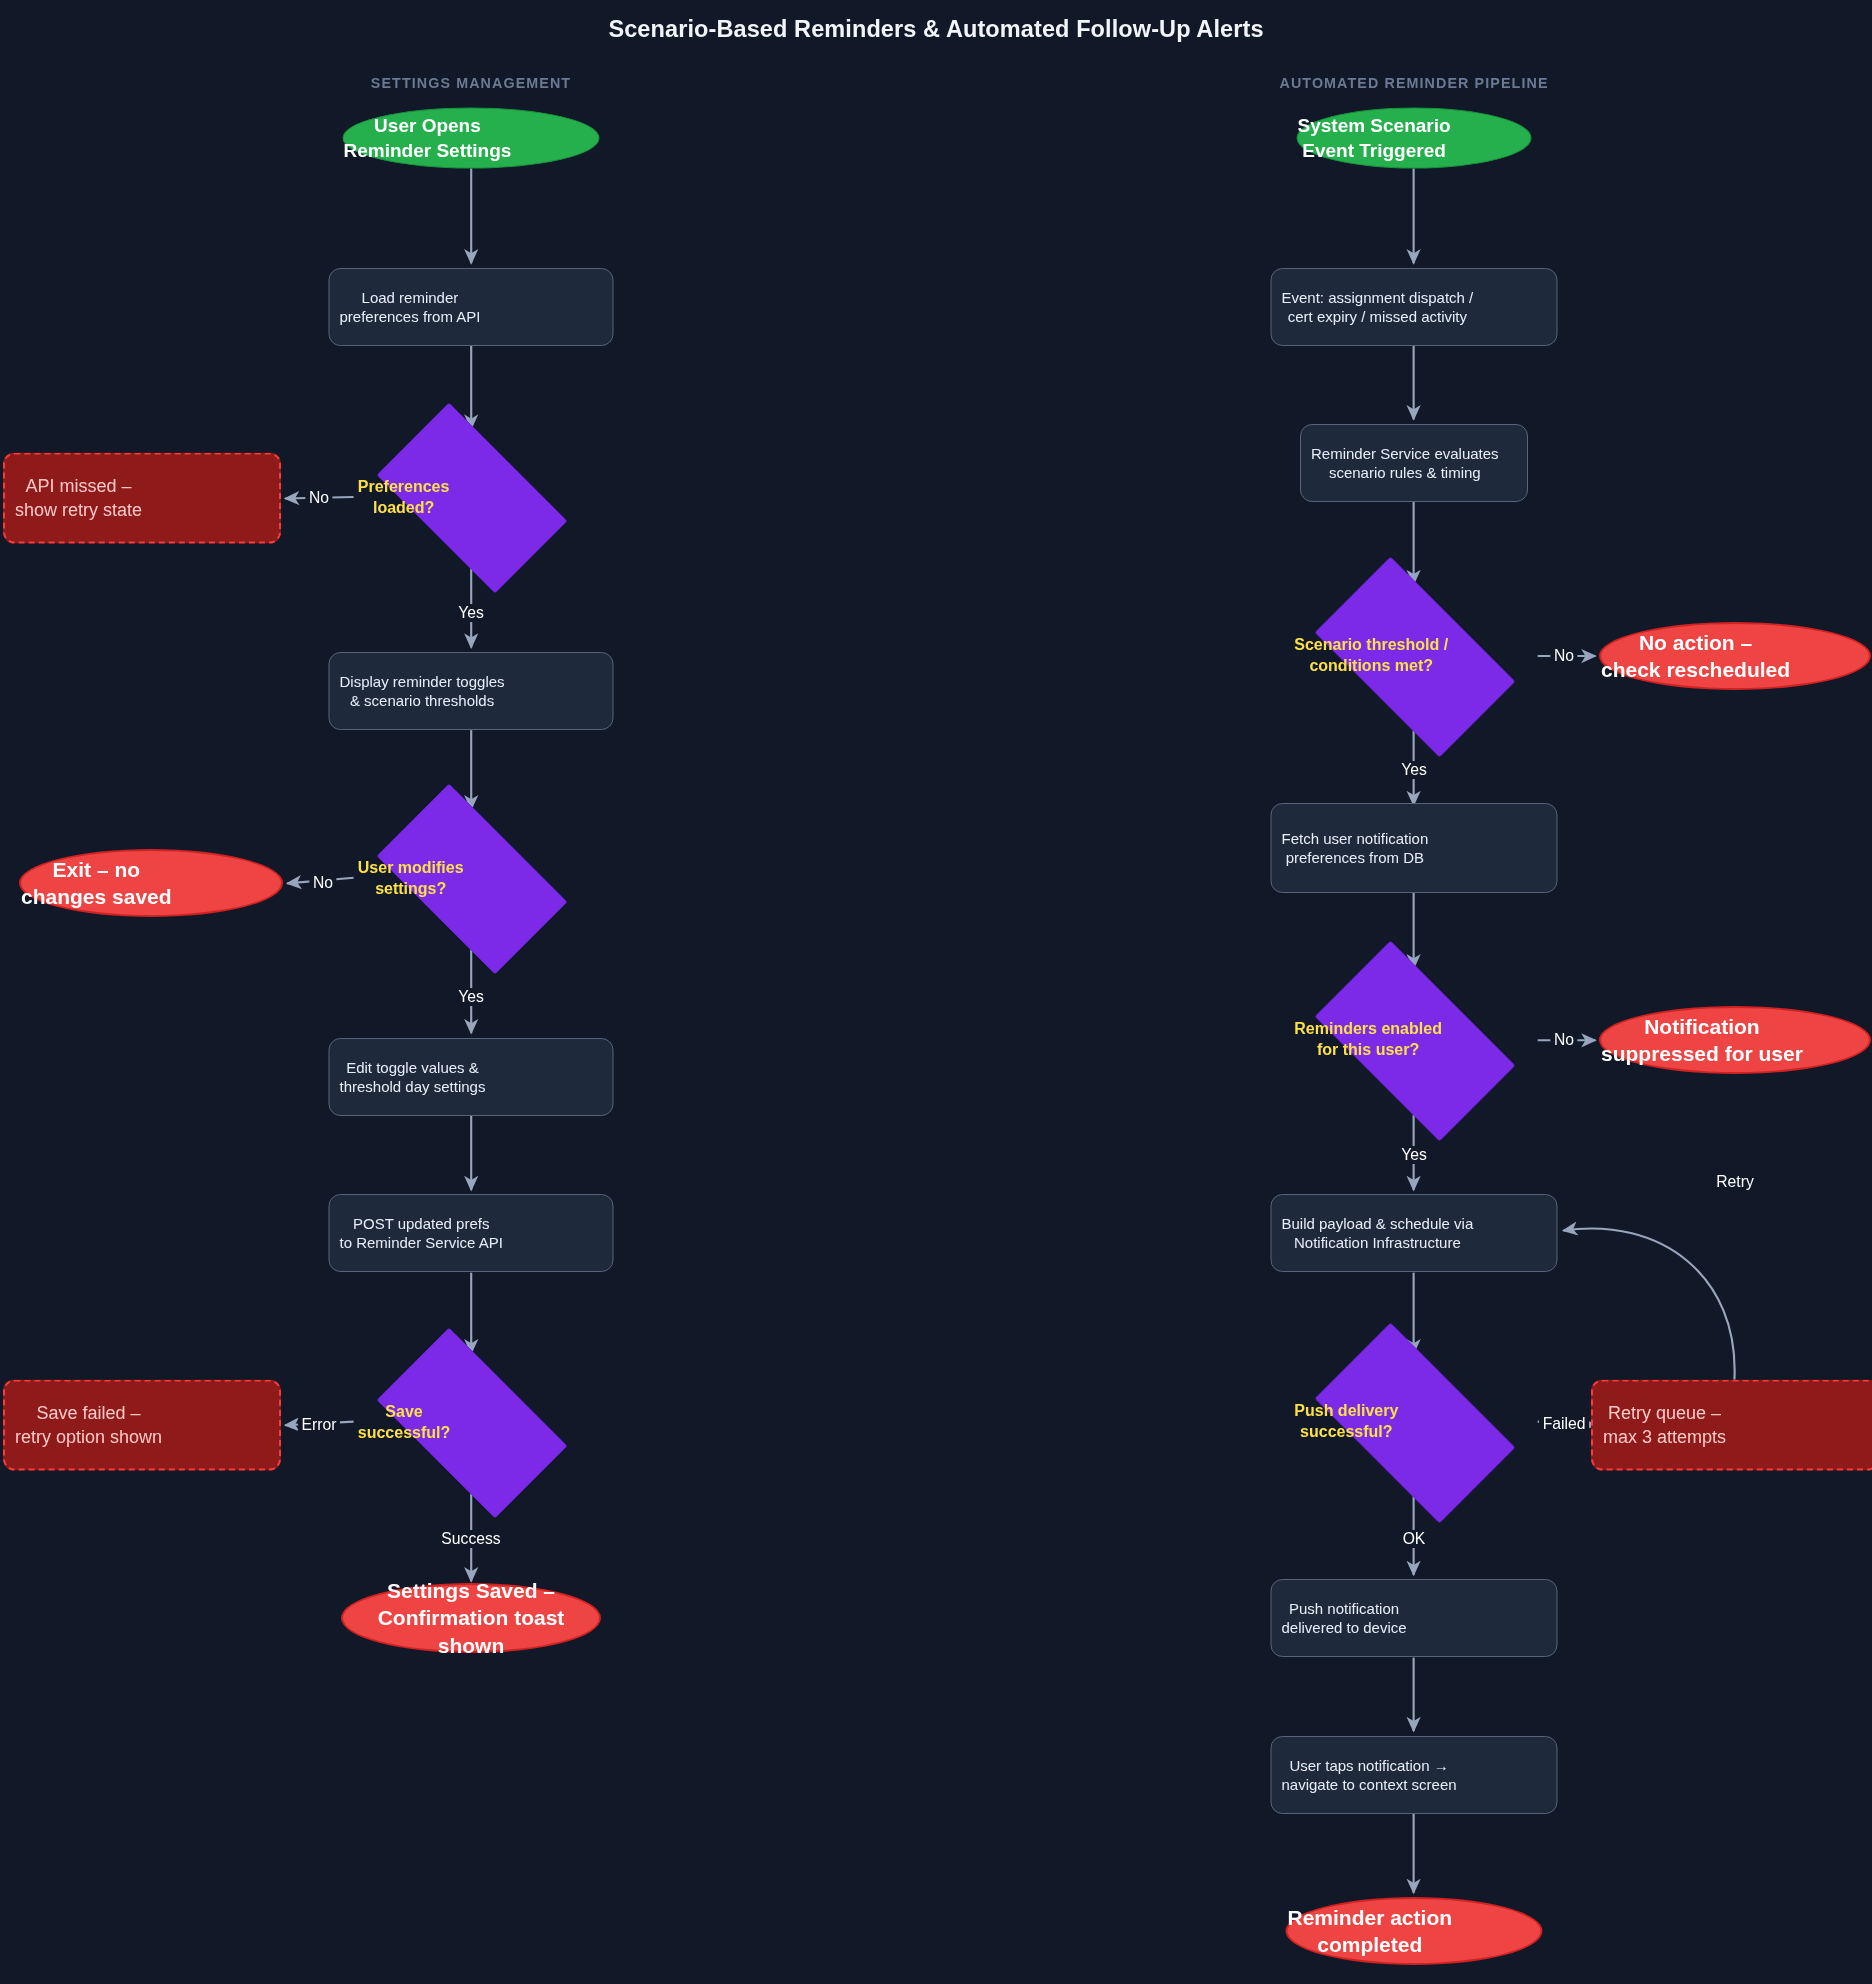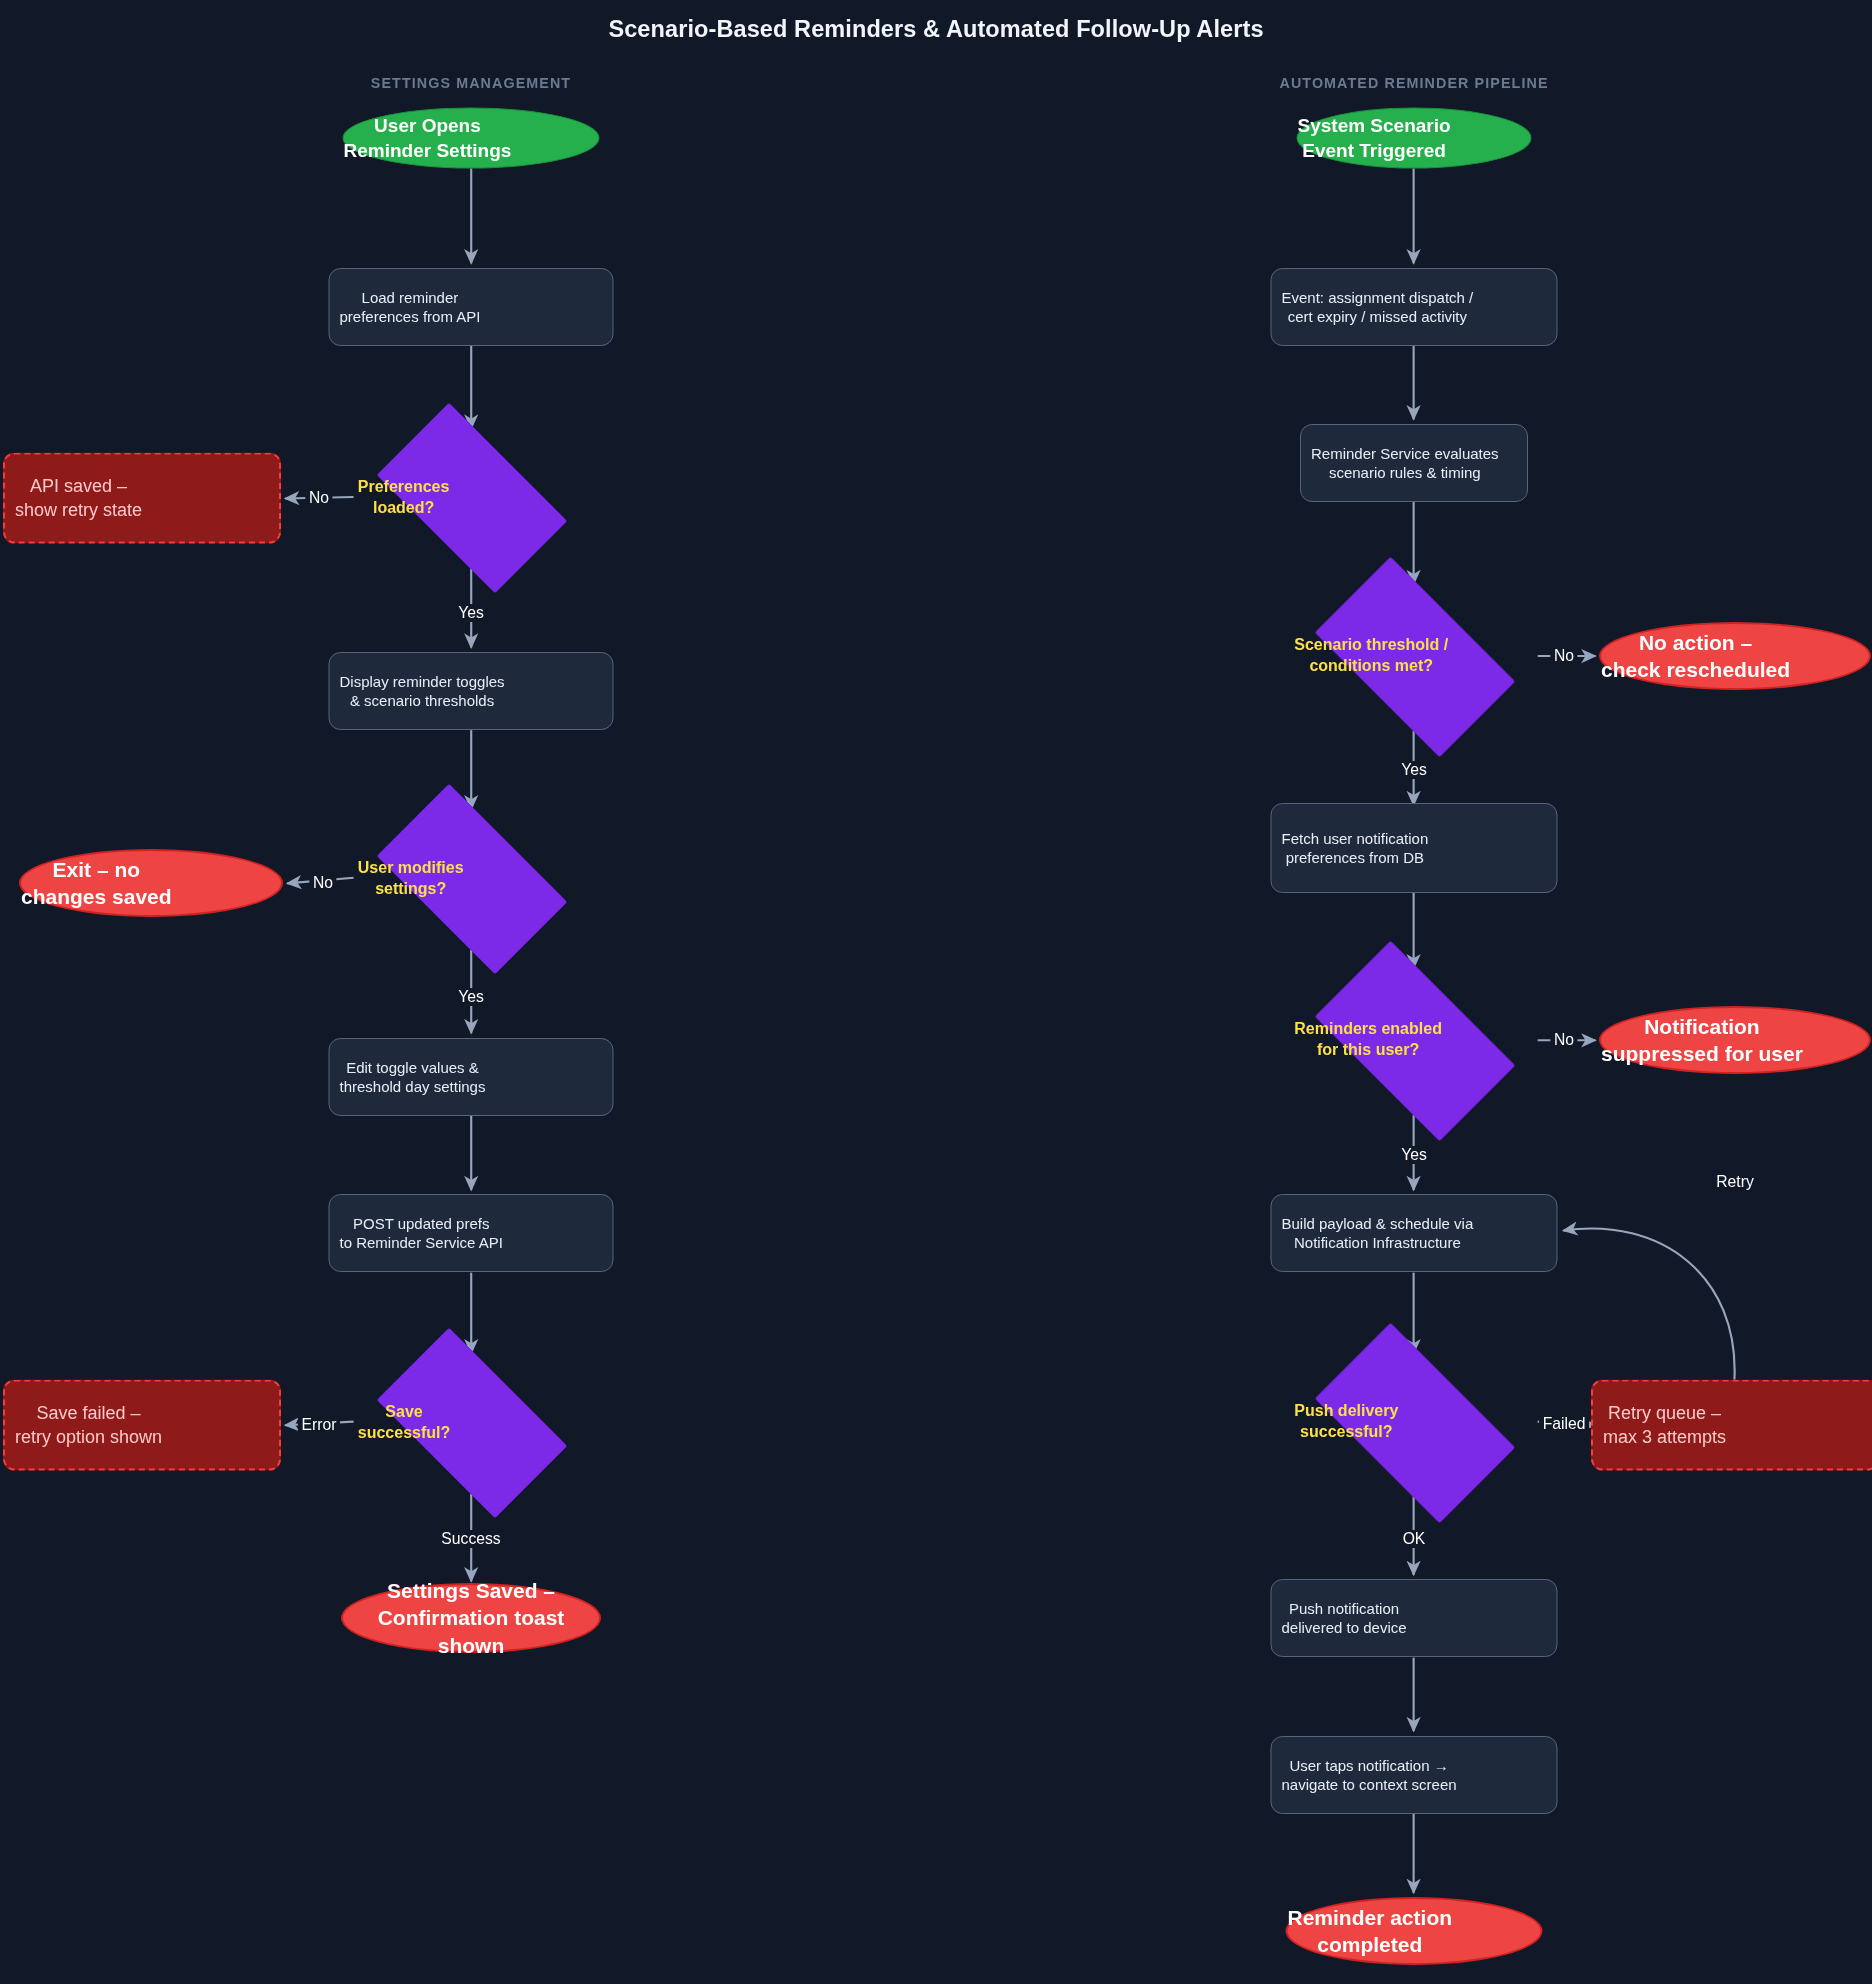--- a/index.html
+++ b/index.html
@@ -121,21 +121,21 @@
       </div>
       <div class="node n-dec" style="left: 471px; top: 497px; width: 235px; height: 143px;">
         <div class="dia"></div>
         <div class="dtxt">
           <span>Preferences</span>
           <span>loaded?</span>
         </div>
       </div>
       <div class="node n-err" style="left: 142px; top: 498px; width: 278px; height: 91px;">
         <div>
-          <span>API saved –</span>
+          <span>API missed –</span>
           <span>show retry state</span>
         </div>
       </div>
       <div class="node n-proc" style="left: 471px; top: 691px; width: 285px; height: 78px;">
         <div>
           <span>Display reminder toggles</span>
           <span>&amp; scenario thresholds</span>
         </div>
       </div>
       <div class="node n-dec" style="left: 471px; top: 878px; width: 235px; height: 143px;">

